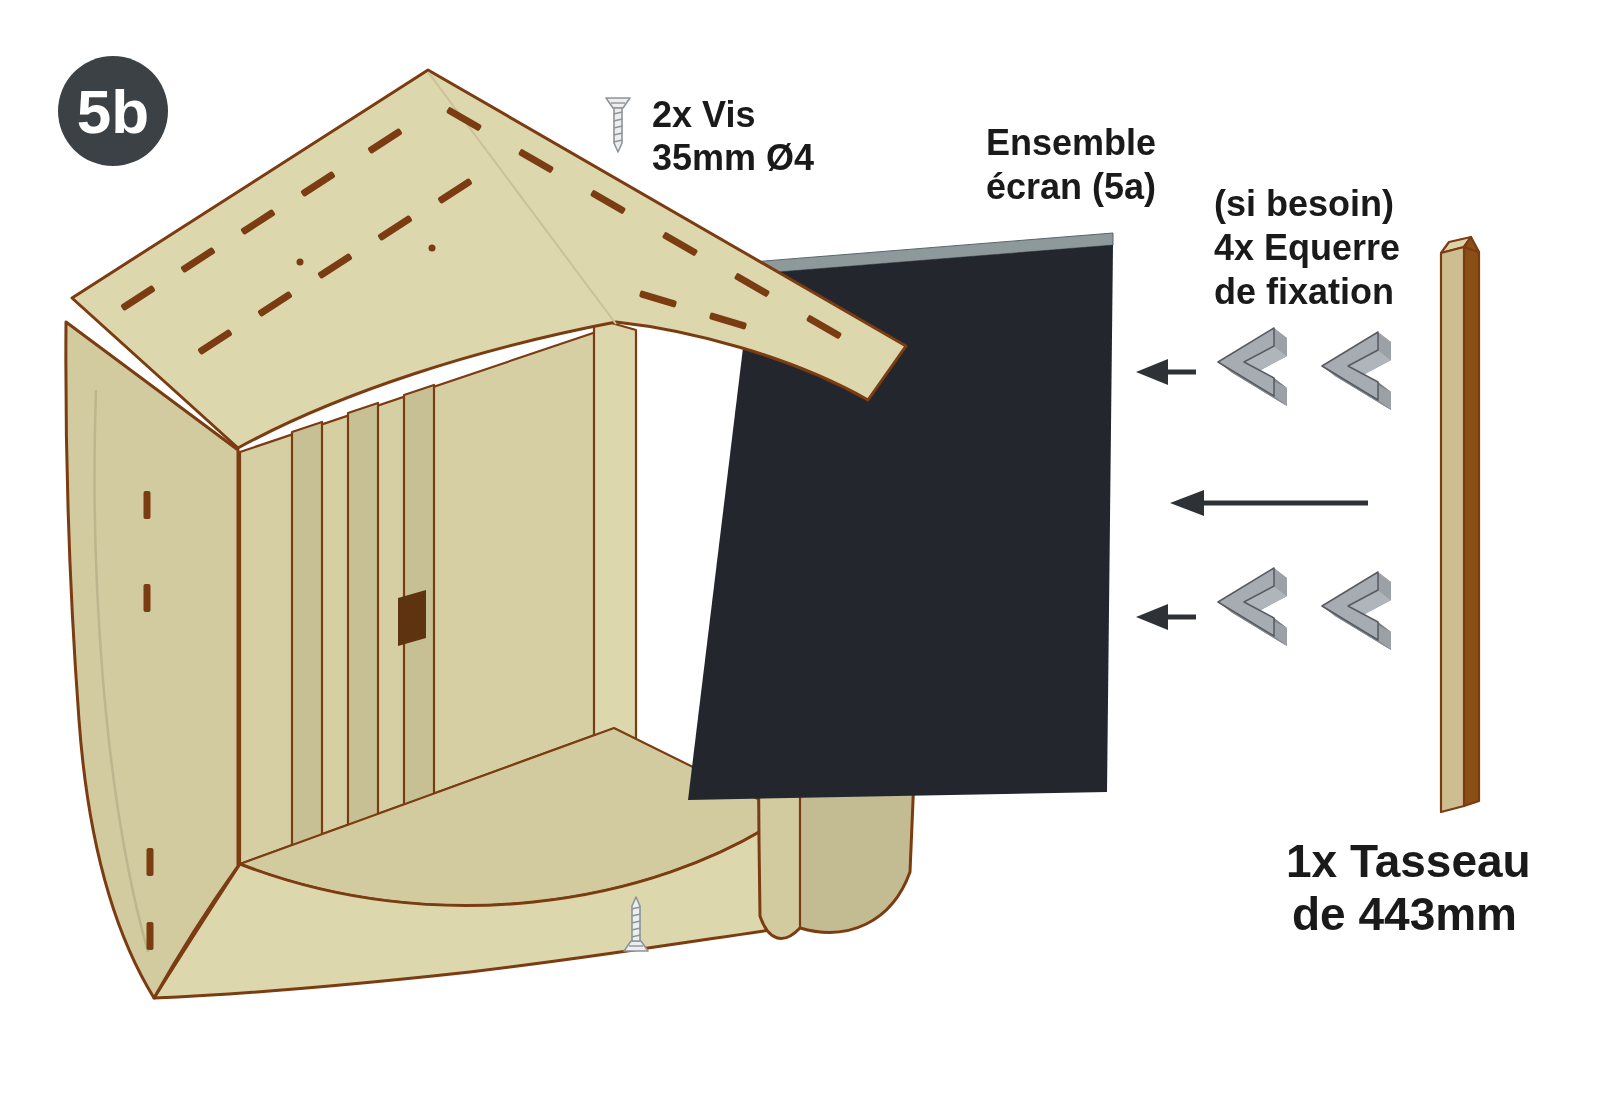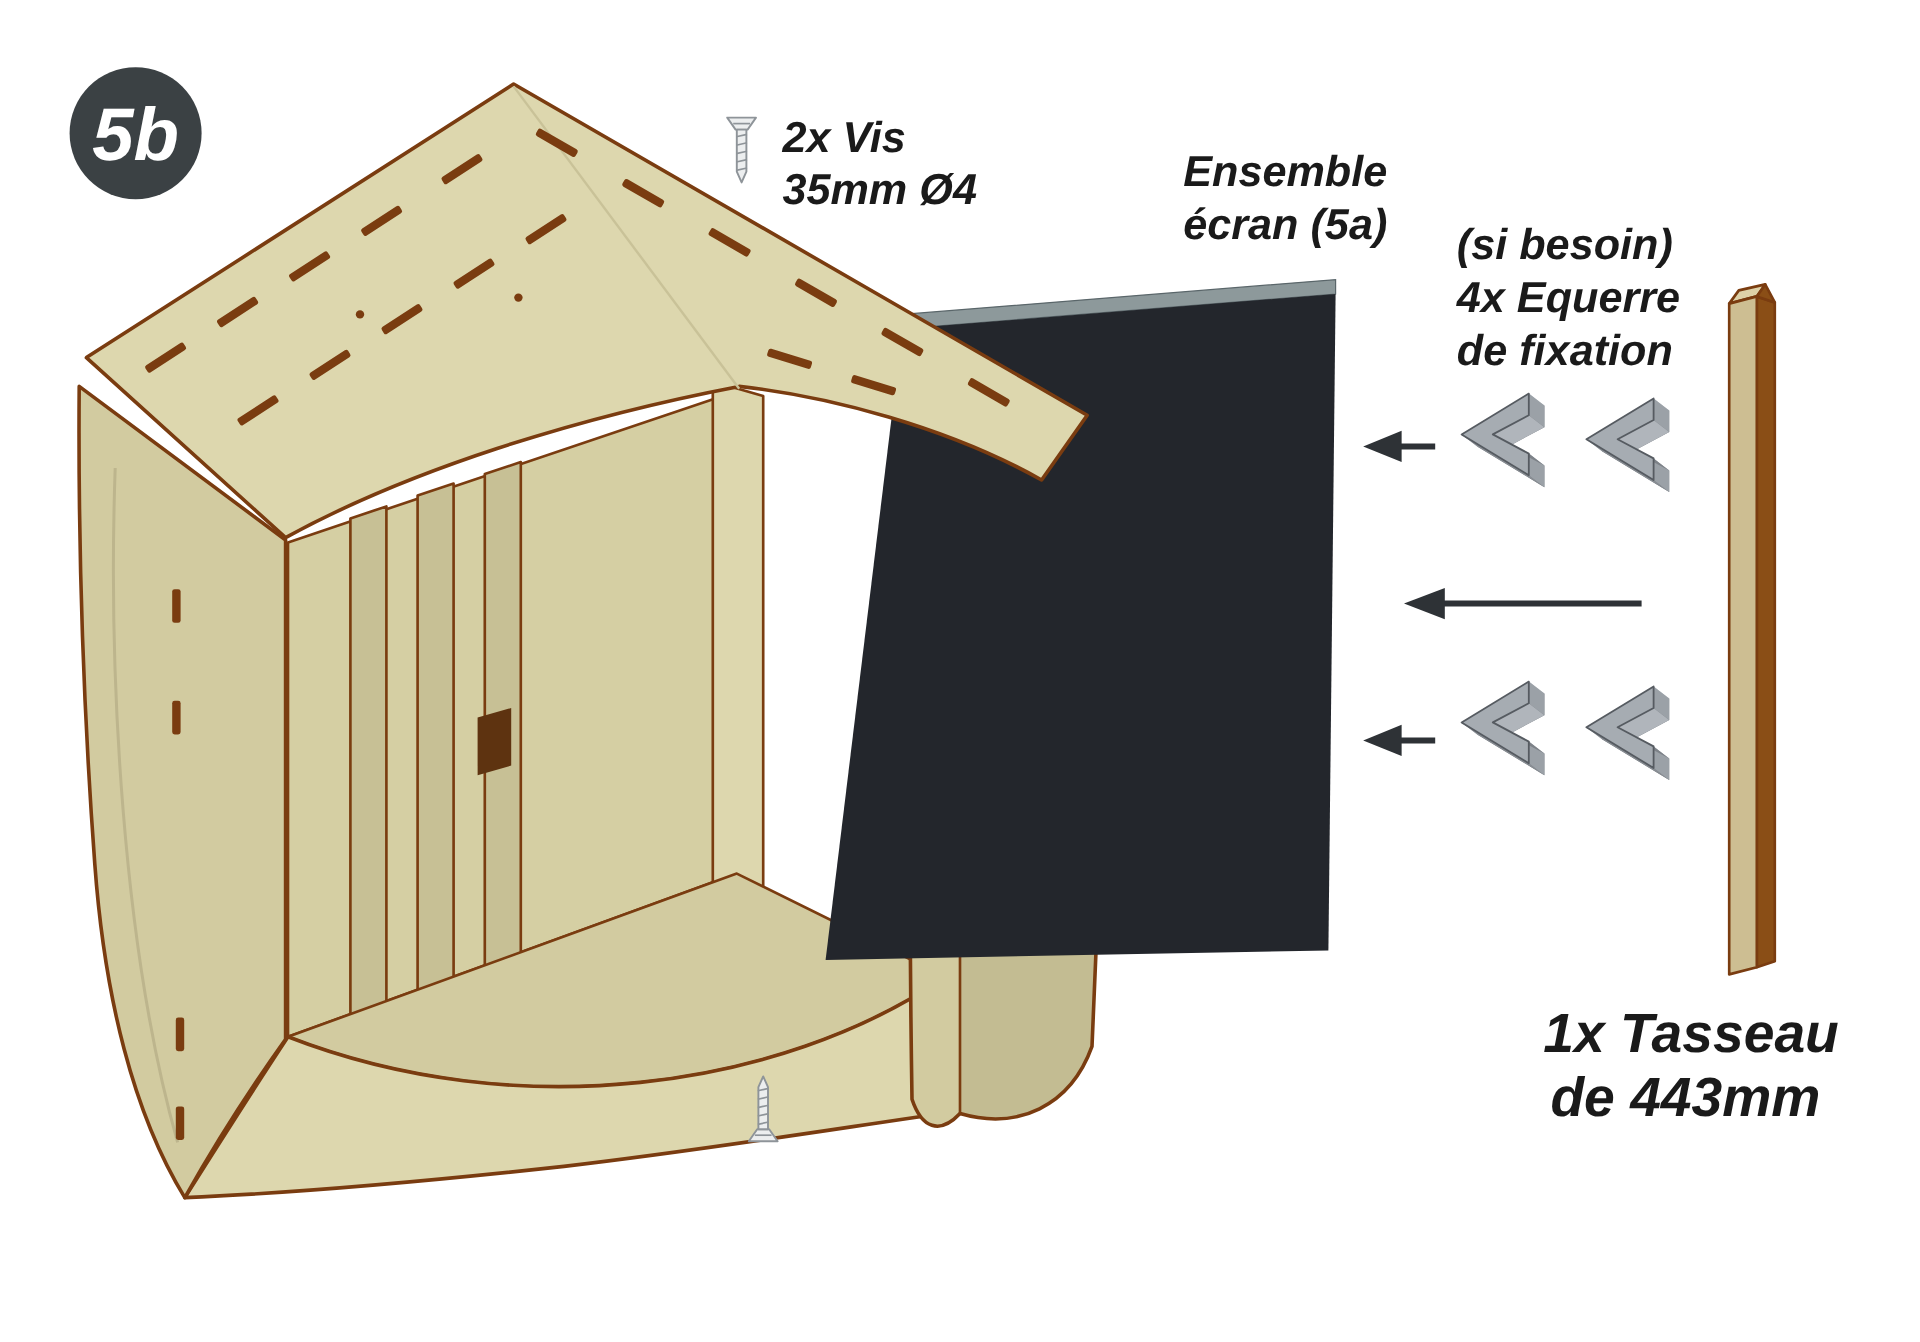--- a/index.html
+++ b/index.html
@@ -2,21 +2,21 @@
 <html style="--wood-light: #ddd7ae; --wood-mid: #d2cba0; --wood-dark: #c3bc92; --wood-edge: #7a3c10; --screen-panel: #23262c; --screen-edge: #8d999b; --bracket-gray: #a6acb2; --arrow: #2e3236; --badge-bg: #3b4144; --text: #1a1a1a;"><head>
 <meta charset="utf-8">
 <style>
   :root{
     --wood-light:#ddd7ae; --wood-mid:#d2cba0; --wood-dark:#c3bc92;
     --wood-edge:#7a3c10; --screen-panel:#23262c; --screen-edge:#8d999b;
     --bracket-gray:#a6acb2; --arrow:#2e3236; --badge-bg:#3b4144; --text:#1a1a1a;
   }
   html,body{margin:0;padding:0;background:#fff;}
   .stage{position:relative;width:1600px;height:1118px;background:#fff;
-         font-family:"Liberation Sans",sans-serif;overflow:hidden;font-style:italic;}
+         font-family:"Liberation Sans",sans-serif;overflow:hidden;}
   svg{display:block;}
   .wood-light{fill:var(--wood-light);}
   .wood-mid{fill:var(--wood-mid);}
   .wood-dark{fill:var(--wood-dark);}
   .wood-int{fill:#d5cfa3;}
   .wood-slat{fill:#c7c095;}
   .edge3{stroke:var(--wood-edge);stroke-width:3;stroke-linejoin:round;stroke-linecap:round;}
   .edge2{stroke:var(--wood-edge);stroke-width:2.2;stroke-linejoin:round;stroke-linecap:round;}
   .slot{fill:var(--wood-edge);}
   .nofill{fill:none;}

